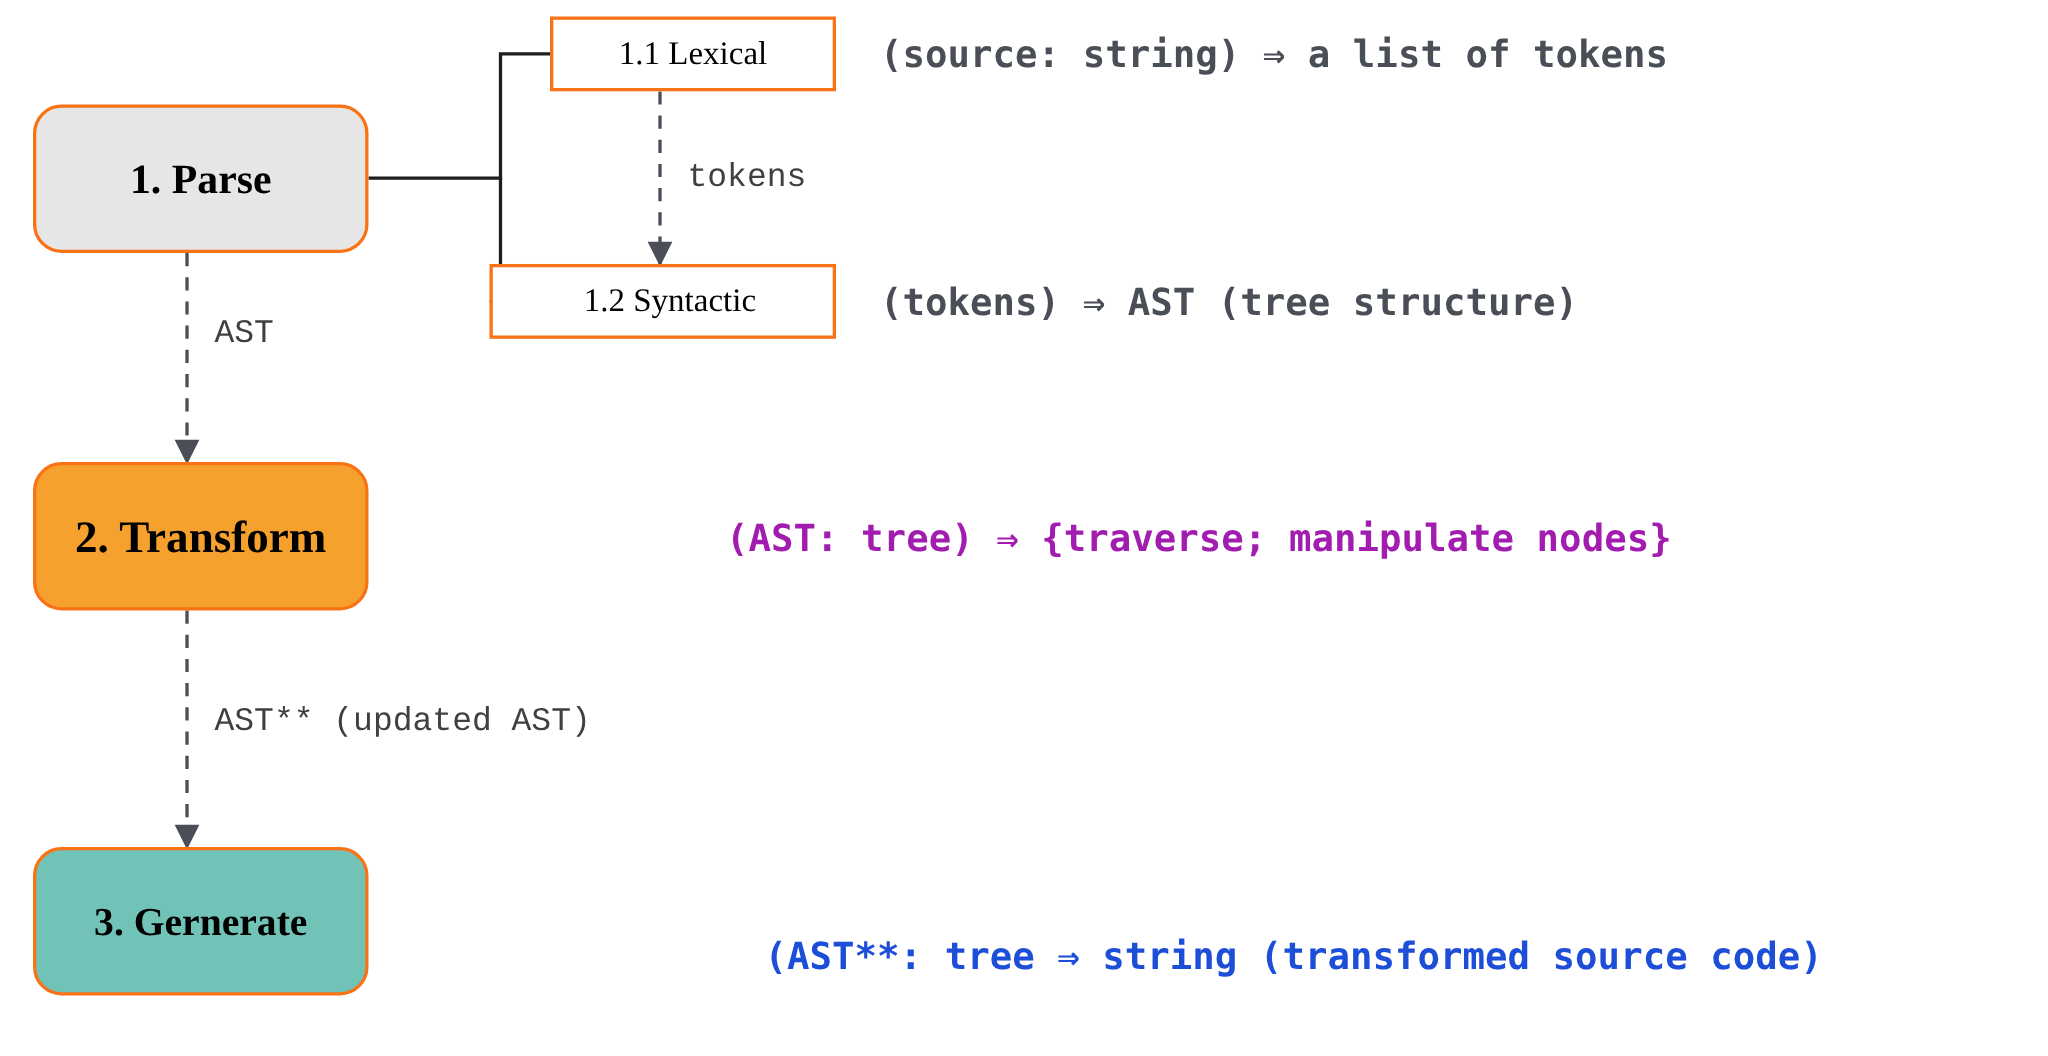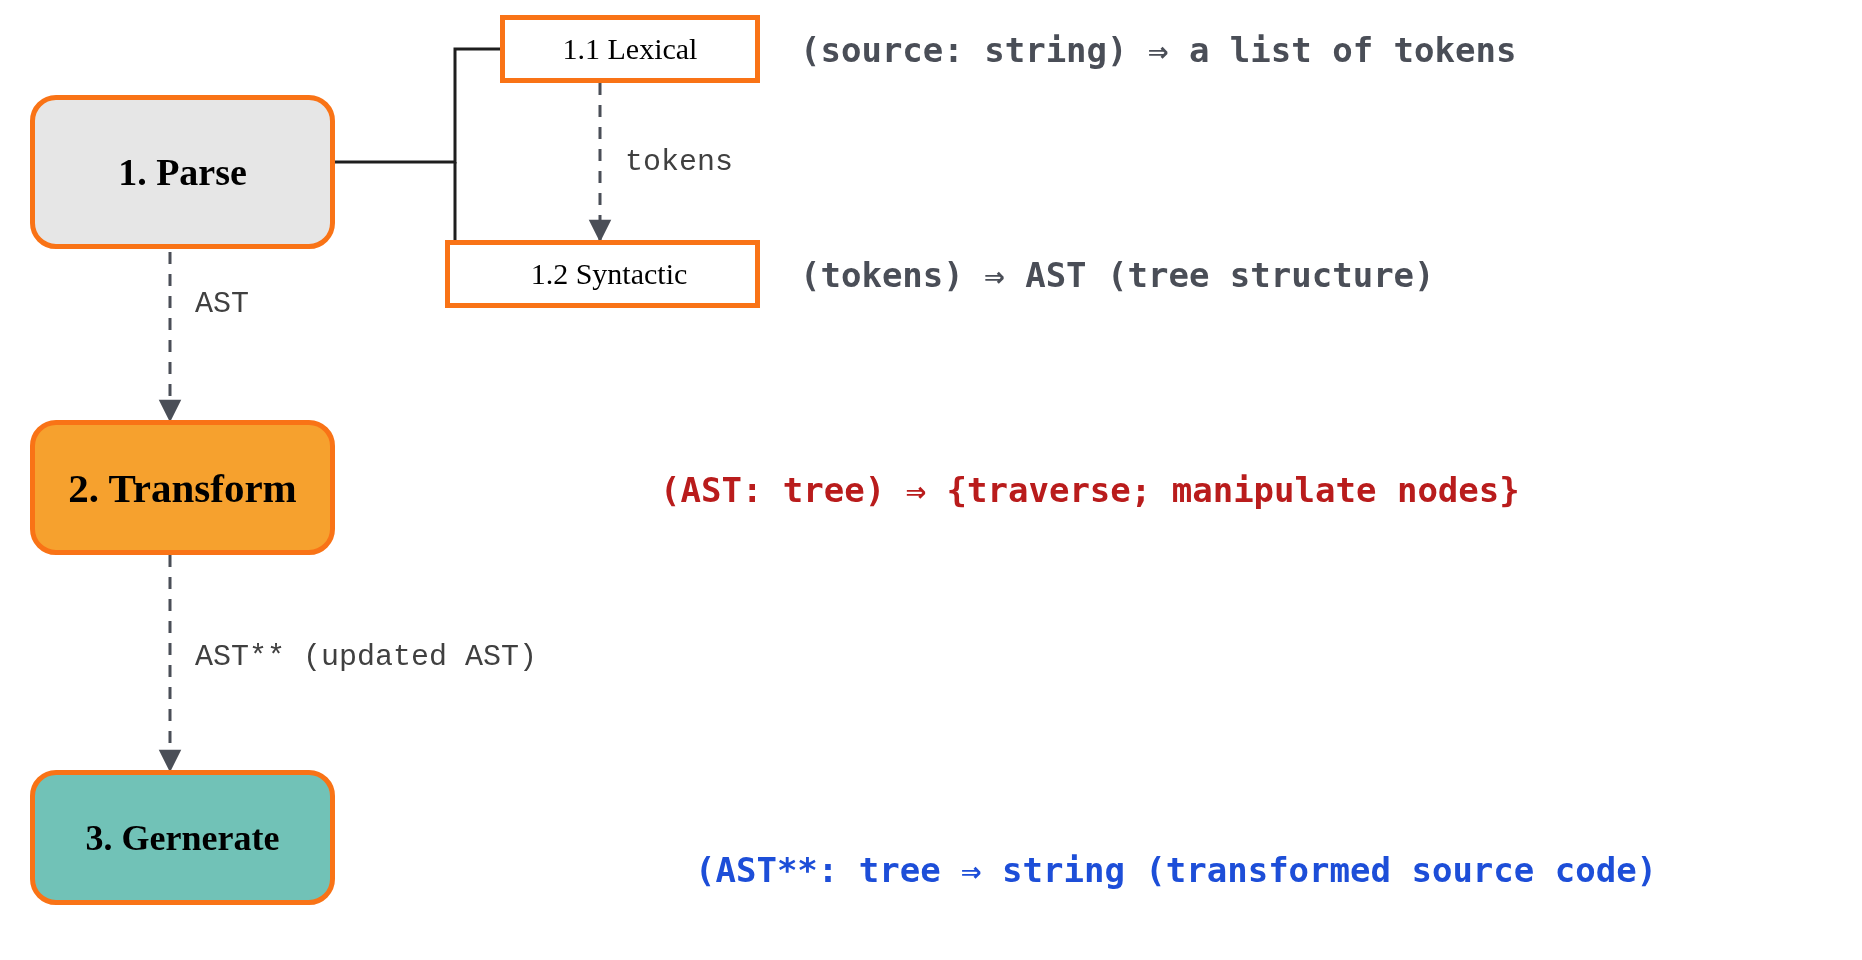--- a/index.html
+++ b/index.html
@@ -10,31 +10,31 @@
     background: #fff;
     font-family: "Comic Sans MS", "Segoe Script", cursive;
   }
   .stage {
     position: relative;
     width: 1862px;
     height: 960px;
   }
   .node {
     position: absolute;
-    border: 5px solid #f97316;
+    border: 3px solid #f97316;
     box-sizing: border-box;
     display: flex;
     align-items: center;
     justify-content: center;
     font-weight: 600;
   }
   .rounded { border-radius: 26px; }
   .parse {
     left: 30px; top: 95px;
-    width: 305px; height: 154px;
+    width: 305px; height: 135px;
     background: #e6e6e6;
     font-size: 38px;
   }
   .transform {
     left: 30px; top: 420px;
     width: 305px; height: 135px;
     background: #f6a12e;
     font-size: 41px;
   }
   .generate {
@@ -59,21 +59,21 @@
     padding-left: 13px;
   }
   .sig {
     position: absolute;
     font-family: ui-monospace, Menlo, Consolas, monospace;
     font-size: 34px;
     font-weight: 600;
     white-space: nowrap;
   }
   .sig-dark { color: #4a4e57; }
-  .sig-orange { color: #b91c1c; }
+  .sig-orange { color: #a21caf; }
   .sig-teal { color: #1d4ed8; }
   .edge-label {
     position: absolute;
     font-family: Liberation Mono, monospace;
     font-size: 30px;
     color: #404040;
     white-space: nowrap;
   }
   svg.wires {
     position: absolute;

